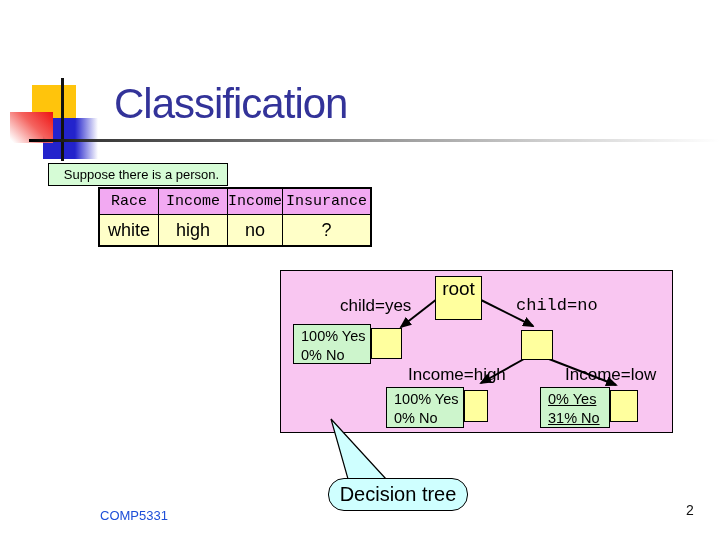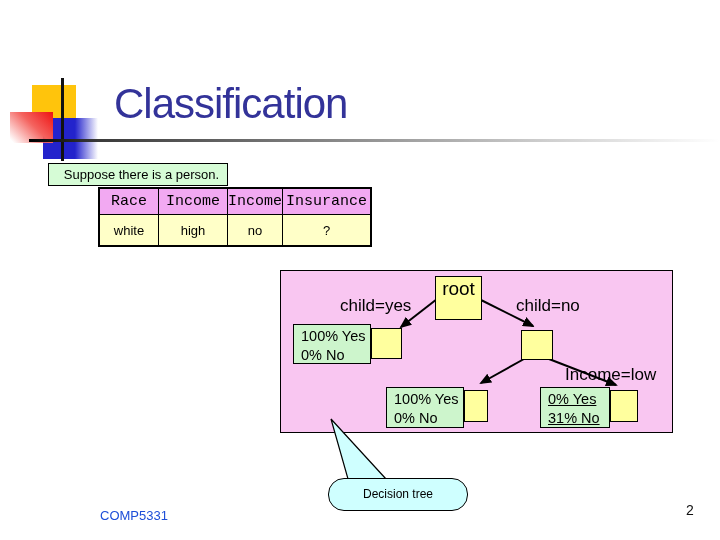--- a/index.html
+++ b/index.html
@@ -21,47 +21,47 @@
   .title{position:absolute;left:99px;top:80px;font-size:42px;letter-spacing:-1px;
     color:var(--title-color,#333399);white-space:nowrap;margin-left:15px;}
   
   .note{position:absolute;left:48px;top:163px;width:180px;height:23px;
     background:var(--note-green,#D6FCD6);border:1px solid #000;
     font-size:13px;line-height:22px;padding-left:7px;box-sizing:border-box;white-space:nowrap;text-align:center;}
   
   .ptable{position:absolute;left:98px;top:187px;border-collapse:collapse;border:2px solid #000;}
   .ptable td{border:1.5px solid #000;text-align:center;padding:0;}
   .ptable .hrow td{background:var(--table-header-pink,#F2A9F2);height:25px;font-size:15px;font-family:Liberation Mono, monospace;}
-  .ptable .drow td{background:var(--table-row-yellow,#FFFFC8);height:30px;font-size:13px;margin-left:48px;}
+  .ptable .drow td{background:var(--table-row-yellow,#FFFFC8);height:30px;font-size:18px;margin-left:48px;}
   .c0{width:58px;} .c1{width:68px;} .c2{width:53px;} .c3{width:87px;}
   
   .panel{position:absolute;left:280px;top:270px;width:393px;height:163px;
     background:var(--panel-pink,#F9C6F1);border:1.5px solid #000;box-sizing:border-box;}
   .overlay{position:absolute;left:0;top:0;width:720px;height:540px;pointer-events:none;}
   .ynode{position:absolute;background:var(--node-yellow,#FFFF9E);border:1.5px solid #000;box-sizing:border-box;}
   .n-root{left:435px;top:276px;width:47px;height:44px;
     font-size:19px;text-align:center;line-height:24px;}
   .n-yes{left:371px;top:328px;width:31px;height:31px;}
   .n-int{left:521px;top:330px;width:32px;height:30px;}
   .n-high{left:464px;top:390px;width:24px;height:32px;}
   .n-low{left:610px;top:390px;width:28px;height:32px;}
   .gbox{position:absolute;background:var(--label-green,#CDF5CC);border:1px solid #000;
     box-sizing:border-box;font-size:14.5px;line-height:19px;padding:2px 0 0 7px;}
   .g-yes{left:293px;top:324px;width:78px;height:40px;}
   .g-high{left:386px;top:387px;width:78px;height:41px;}
   .g-low{left:540px;top:387px;width:70px;height:41px;text-decoration:underline;}
   .blabel{position:absolute;font-size:17px;white-space:nowrap;}
   .b-yes{left:340px;top:296px;}
-  .b-no{left:516px;top:296px;}
+  .b-no{left:516px;top:296px;font-family:Liberation Mono, monospace;}
   .b-high{left:408px;top:365px;}
   .b-low{left:565px;top:365px;}
   
   .callout{position:absolute;left:328px;top:478px;width:140px;height:33px;
     background:var(--callout-cyan,#CFFFFF);border:1px solid #000;border-radius:16px;
-    font-size:12px;text-align:center;line-height:31px;box-sizing:border-box;}
+    font-size:20px;text-align:center;line-height:31px;box-sizing:border-box;}
   
   .footer-left{position:absolute;left:100px;top:508px;font-size:13px;color:#1d4ed8;}
   .page-num{position:absolute;left:686px;top:502px;font-size:14px;color:#111;}
 </style>
 </head>
 <body>
 
 <div id="slide">
 
   <div class="sq sq-yellow"></div>
@@ -107,20 +107,21 @@
   </svg>
 
   <div class="ynode n-root">root</div>
   <div class="ynode n-yes"></div>
   <div class="ynode n-int"></div>
   <div class="ynode n-high"></div>
   <div class="ynode n-low"></div>
 
   <div class="blabel b-yes">child=yes</div>
   <div class="blabel b-no">child=no</div>
+  <div class="blabel b-high">Income=high</div>
   <div class="blabel b-low">Income=low</div>
 
   <div class="gbox g-yes">
     <div>100% Yes</div>
     <div>0% No</div>
   </div>
   <div class="gbox g-high">
     <div>100% Yes</div>
     <div>0% No</div>
   </div>

